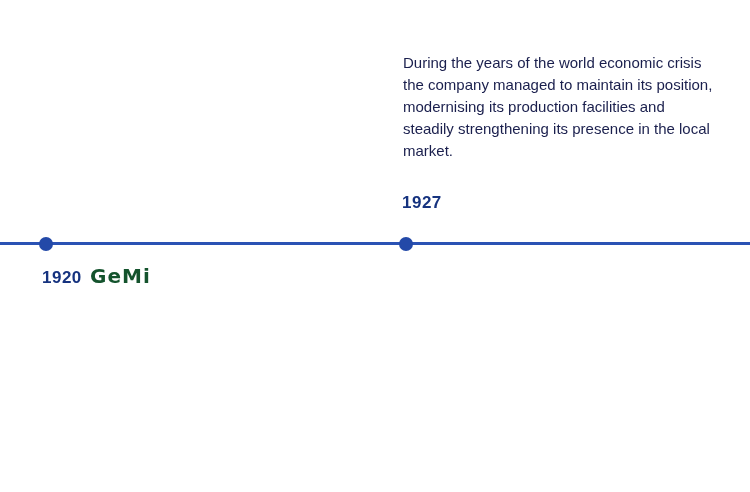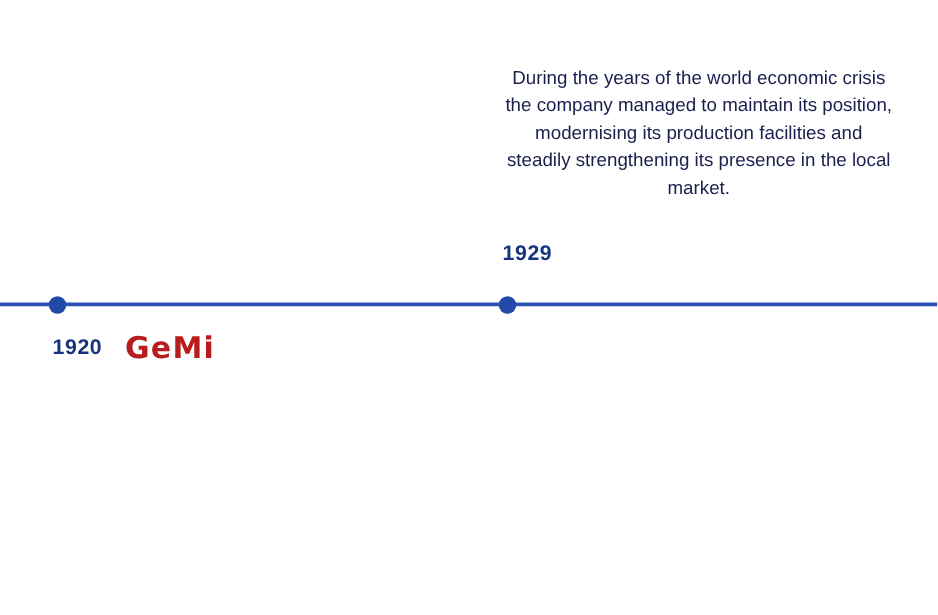--- a/index.html
+++ b/index.html
@@ -7,21 +7,20 @@
     padding: 0;
     background: #ffffff;
     font-family: "Liberation Sans", "DejaVu Sans", sans-serif;
   }
   .canvas {
     position: relative;
     width: 750px;
     height: 412px;
     background: #ffffff;
     overflow: hidden;
-    text-align: center;
   }
   .timeline-line {
     position: absolute;
     left: 0;
     top: 242px;
     width: 750px;
     height: 3px;
     background: #2a52b4;
   }
   .timeline-dot {
@@ -48,37 +47,37 @@
     left: 403px;
     top: 52px;
     width: 312px;
     font-size: 15px;
     line-height: 22px;
     color: #1a1f4d;
     font-weight: 500;
   }
   .gemi-logo {
     position: absolute;
-    left: 100px;
+    left: 90px;
     top: 264px;
-    font-size: 24px;
+    font-size: 20px;
     font-weight: bold;
-    color: #b91c1c;
+    color: #14532d;
     letter-spacing: 1px;
     font-family: "DejaVu Sans", sans-serif;
   }
 </style>
 </head>
 <body>
 
 <div class="canvas">
 
   <div class="event-description">During the years of the world economic crisis the company managed to maintain its position, modernising its production facilities and steadily strengthening its presence in the local market.</div>
 
-  <div class="year-label year-1932">1929</div>
+  <div class="year-label year-1932">1927</div>
 
   <div class="timeline-line"></div>
 
   <div class="timeline-dot dot-1926"></div>
 
   <div class="timeline-dot dot-1932"></div>
 
   <div class="year-label year-1926">1920</div>
 
   <div class="gemi-logo">GeMi</div>

